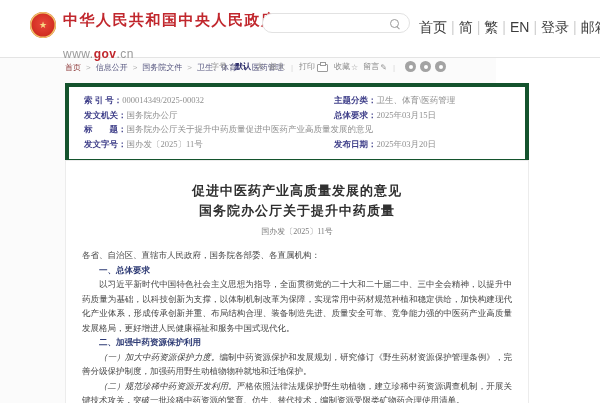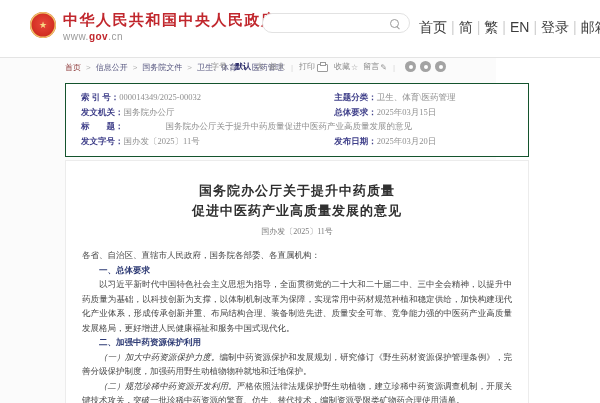--- a/index.html
+++ b/index.html
@@ -9,21 +9,21 @@
     -webkit-font-smoothing:antialiased;
   }
   
   .header{position:absolute;top:0;left:0;width:600px;height:57px;background:#fff;border-bottom:1px solid #e4e4e4;z-index:2;}
   .logo{position:absolute;left:30px;top:12px;display:flex;align-items:flex-start;cursor:pointer;}
   .emblem{width:26px;height:26px;border-radius:50%;background:radial-gradient(circle at 50% 45%, #e8473b 0%, #cf2a1e 70%);
     box-shadow:inset 0 0 0 1.5px #eec46a;display:flex;align-items:center;justify-content:center;
     color:#f7d984;font-size:9px;line-height:1;flex:0 0 auto;}
   .logo-text{margin-left:7px;}
   .site-name{font-size:15px;font-weight:bold;color:#c1272d;letter-spacing:1.5px;line-height:17px;font-family:"Liberation Serif", serif;}
-  .site-url{font-size:10px;color:#9a9a9a;margin-top:2px;letter-spacing:.5px;}
+  .site-url{font-size:12px;color:#9a9a9a;margin-top:18px;letter-spacing:.5px;}
   .site-url .mid{color:#c1272d;font-weight:bold;}
   .search{position:absolute;left:262px;top:13px;width:148px;height:20px;border:1px solid #e2e2e2;border-radius:11px;background:#fff;box-sizing:border-box;}
   .search input{position:absolute;left:10px;top:2px;width:115px;height:14px;border:0;outline:none;font-size:8px;background:transparent;}
   .icon-mag{position:absolute;right:10px;top:5px;width:7px;height:7px;border:1px solid #9a9a9a;border-radius:50%;}
   .icon-mag::after{content:"";position:absolute;left:6.2px;top:6.2px;width:4px;height:1.2px;background:#9a9a9a;transform:rotate(45deg);transform-origin:0 0;}
   .top-nav{position:absolute;left:419px;top:19px;font-size:14px;color:#3c3c3c;white-space:nowrap;}
   .top-nav span{cursor:pointer;}
   .top-nav span::after{content:"|";color:#cfcfcf;padding:0 4px;font-weight:normal;}
   .top-nav span:last-child::after{content:"";}
   
@@ -38,26 +38,26 @@
   .toolbar .cur{color:#2d2d6b;font-weight:bold;}
   .toolbar .sep{color:#d5d5d5;margin:0 6px;}
   .tool{cursor:pointer;}
   .icon-print{display:inline-block;width:9px;height:6px;border:1px solid #9a9a9a;border-radius:1px;position:relative;margin:0 1px 0 2px;vertical-align:-1px;background:#fff;}
   .icon-print::before{content:"";position:absolute;left:2px;top:-3px;width:4px;height:2px;border:1px solid #9a9a9a;background:#fff;}
   .glyph{font-size:8px;color:#9a9a9a;margin-left:1px;}
   .share{display:flex;align-items:center;}
   .circle{width:11px;height:11px;border-radius:50%;background:#a3a3a3;margin-left:4px;display:flex;align-items:center;justify-content:center;cursor:pointer;}
   .circle i{display:block;width:4px;height:4px;border-radius:50%;background:#ffffff;}
   
-  .meta-box{position:absolute;left:65px;top:25px;width:464px;box-sizing:border-box;border:1px solid #14532d;background:#fff;padding:6px 0 8px;}
+  .meta-box{position:absolute;left:65px;top:25px;width:464px;box-sizing:border-box;border:4px solid #14532d;background:#fff;padding:6px 0 8px;}
   .meta-row{display:flex;line-height:14.5px;font-size:8.5px;font-family:"Liberation Serif", serif;}
   .cell{display:flex;box-sizing:border-box;}
   .cell-l{width:53%;padding-left:15px;}
   .cell-r{width:47%;margin-left:48px;}
-  .cell-full{width:100%;padding-left:15px;gap:42px;}
+  .cell-full{width:100%;padding-left:15px;}
   .m-label{color:#40408a;font-weight:bold;white-space:pre;}
   .m-value{color:#8f8f8f;}
   
   .doc-box{position:absolute;left:65px;top:102px;width:464px;height:260px;box-sizing:border-box;border:1px solid #ececec;background:#fff;overflow:hidden;padding:0 16px;}
   .doc-title{margin-top:20px;text-align:center;font-family:"Liberation Serif", serif;font-weight:bold;
     font-size:13px;line-height:20px;color:#303030;letter-spacing:1px;}
   .doc-number{text-align:center;font-size:8px;color:#7c7c7c;margin-top:5px;font-family:"Liberation Serif", serif;}
   .doc-body{margin-top:11px;font-family:"Liberation Serif", serif;font-size:8.5px;line-height:14.5px;color:#474747;text-align:justify;}
   .doc-body p{margin:0;}
   .indent{text-indent:2em;}
@@ -152,22 +152,22 @@
         </span>
       <span class="cell cell-r">
           <span class="m-label">发布日期：</span>
           <span class="m-value">2025年03月20日</span>
         </span>
     </div>
   </div>
 
   <div class="doc-box">
     <div class="doc-title">
+      <div>促进中医药产业高质量发展的意见</div>
       <div>国务院办公厅关于提升中药质量</div>
-      <div>促进中医药产业高质量发展的意见</div>
     </div>
     <div class="doc-number">国办发〔2025〕11号</div>
     <div class="doc-body">
       <p>各省、自治区、直辖市人民政府，国务院各部委、各直属机构：</p>
       <p class="sec-h">一、总体要求</p>
       <p class="indent">以习近平新时代中国特色社会主义思想为指导，全面贯彻党的二十大和二十届二中、三中全会精神，以提升中药质量为基础，以科技创新为支撑，以体制机制改革为保障，实现常用中药材规范种植和稳定供给，加快构建现代化产业体系，形成传承创新并重、布局结构合理、装备制造先进、质量安全可靠、竞争能力强的中医药产业高质量发展格局，更好增进人民健康福祉和服务中国式现代化。</p>
       <p class="sec-h">二、加强中药资源保护利用</p>
       <p class="indent"><span class="lead">（一）加大中药资源保护力度。</span><span>编制中药资源保护和发展规划，研究修订《野生药材资源保护管理条例》，完善分级保护制度，加强药用野生动植物物种就地和迁地保护。</span></p>
       <p class="indent"><span class="lead">（二）规范珍稀中药资源开发利用。</span><span>严格依照法律法规保护野生动植物，建立珍稀中药资源调查机制，开展关键技术攻关，突破一批珍稀中药资源的繁育、仿生、替代技术，编制资源受限类矿物药合理使用清单。</span></p>
 

